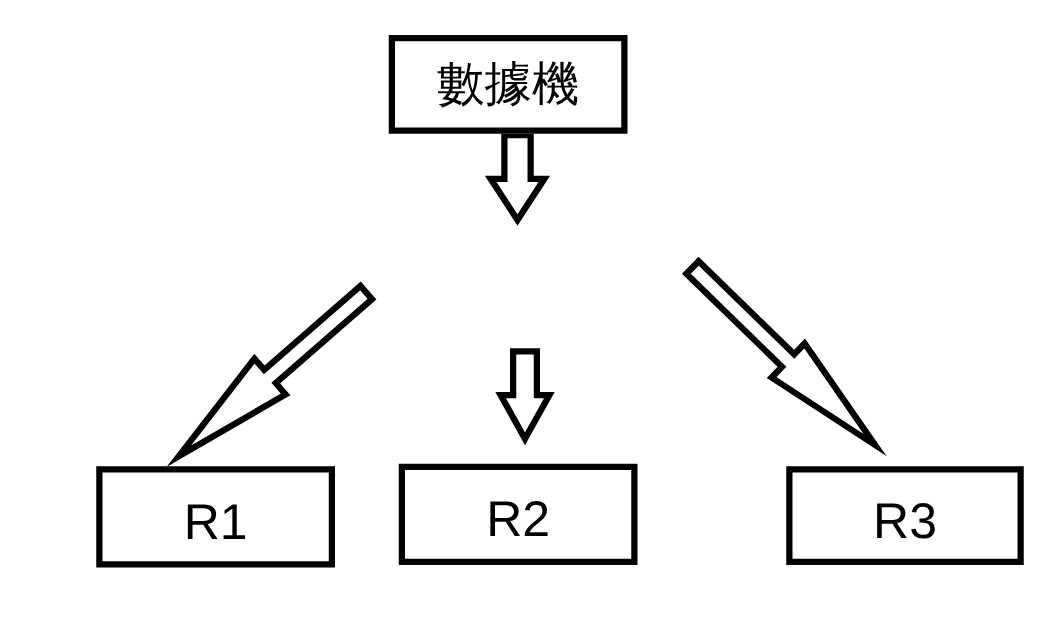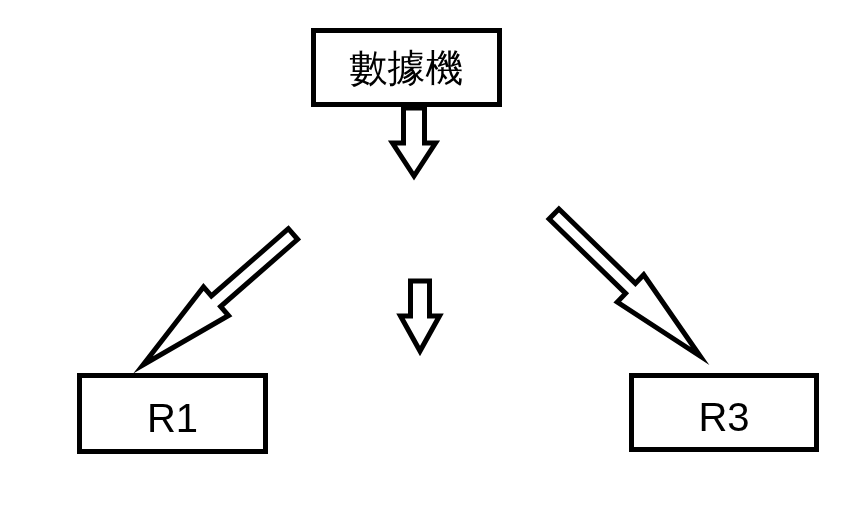--- a/index.html
+++ b/index.html
@@ -65,18 +65,21 @@
 
   <div id="box-modem" class="node-box">
     <span>數據機</span>
   </div>
 
 
   <div id="box-r1" class="node-box">
     <span>R1</span>
   </div>
 
+  <div id="box-r2" class="node-box">
+    <span>R2</span>
+  </div>
 
   <div id="box-r3" class="node-box">
     <span>R3</span>
   </div>
 
 </div>
 
 </body></html>

